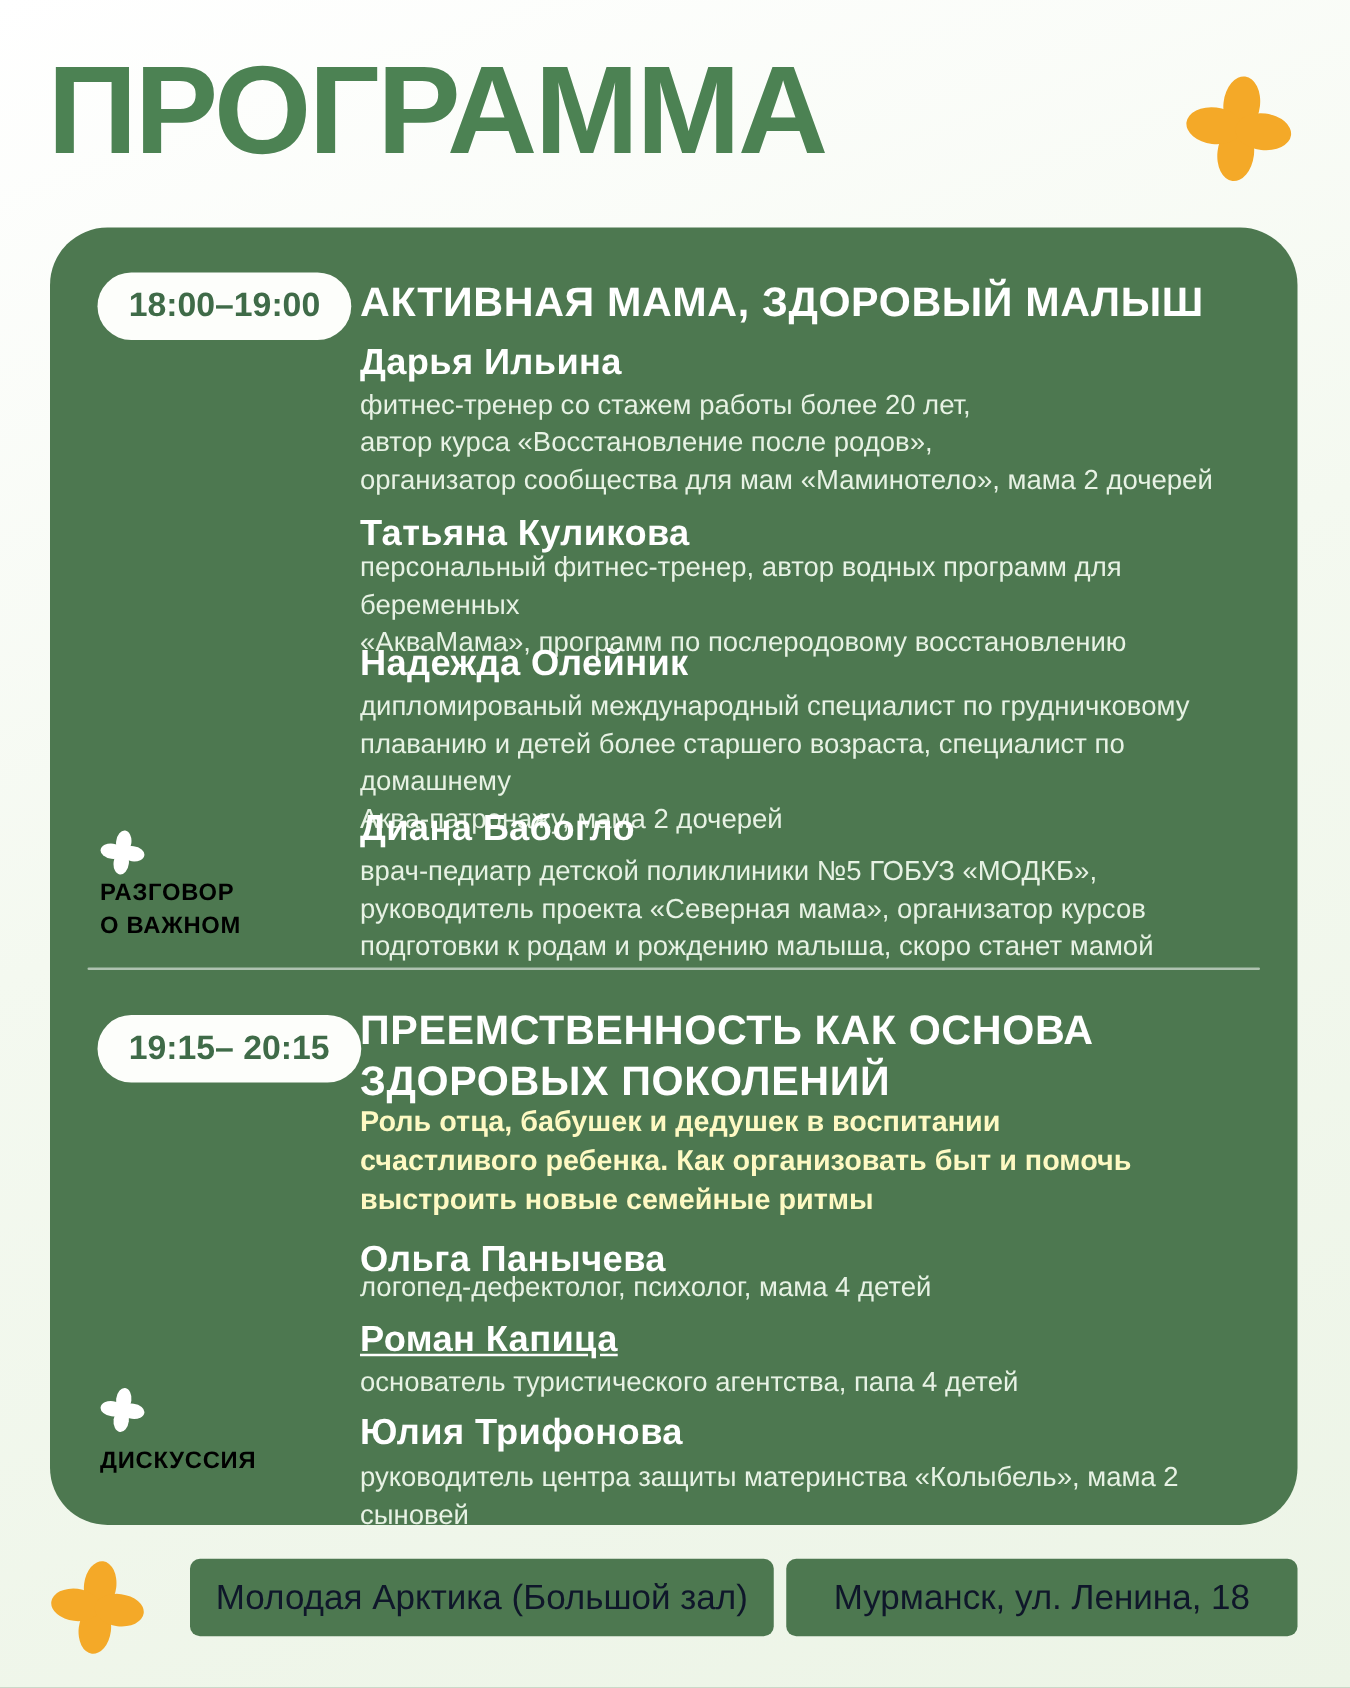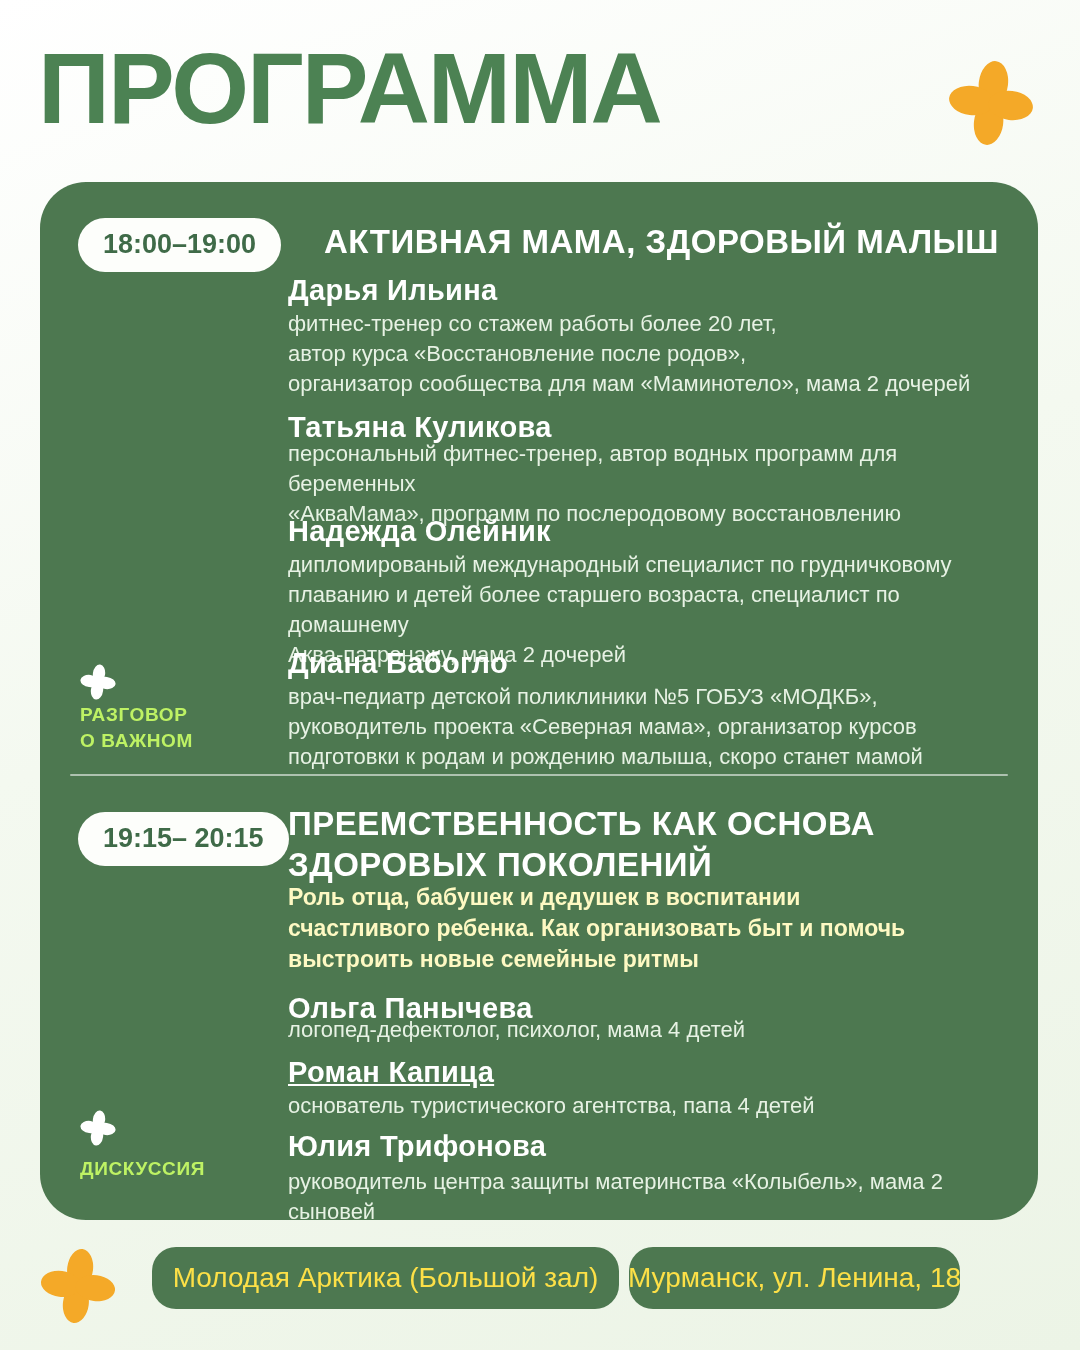--- a/index.html
+++ b/index.html
@@ -49,21 +49,21 @@
   .session-title {
     position: absolute;
     left: 248px;
     color: #ffffff;
     font-size: 33px;
     font-weight: 700;
     letter-spacing: 0.5px;
     line-height: 1.24;
     white-space: pre-line;
   }
-  .title-1 { top: 40px; margin-left: 36px; }
+  .title-1 { top: 40px; }
   .title-2 { top: 622px; }
 
   .session-intro {
     position: absolute;
     left: 248px; top: 700px;
     width: 640px;
     color: #fef9c3;
     font-size: 23px;
     font-weight: 700;
     line-height: 1.35;
@@ -103,45 +103,45 @@
     background: rgba(255,255,255,0.55);
     border-radius: 1px;
   }
 
   .tag { position: absolute; left: 40px; color: #ffffff; }
   .tag-icon-1 { top: 482px; }
   .tag-icon-2 { top: 928px; }
   .tag-label {
     position: absolute;
     left: 40px;
-    color: #bef264;
+    color: #000000;
     font-size: 19px;
     font-weight: 700;
     letter-spacing: 0.6px;
     line-height: 1.35;
     white-space: pre-line;
   }
   .tag-label-1 { top: 520px; }
   .tag-label-2 { top: 974px; }
 
   .footer-pill {
     position: absolute;
     top: 1247px;
     height: 62px;
     background: #4d7850;
-    border-radius: 24px;
-    color: #fde047;
+    border-radius: 8px;
+    color: #0f172a;
     font-size: 28px;
     display: flex;
     align-items: center;
     justify-content: center;
     white-space: nowrap;
   }
   .pill-venue { left: 152px; width: 467px; }
-  .pill-address { left: 629px; width: 331px; }
+  .pill-address { left: 629px; width: 409px; }
 </style>
 </head>
 <body>
 
 <svg width="0" height="0" style="position:absolute">
   <defs>
     <g id="clover-shape">
       <g transform="rotate(7 50 50)">
         <ellipse cx="50" cy="27" rx="17" ry="26"></ellipse>
         <ellipse cx="50" cy="73" rx="17" ry="26"></ellipse>

